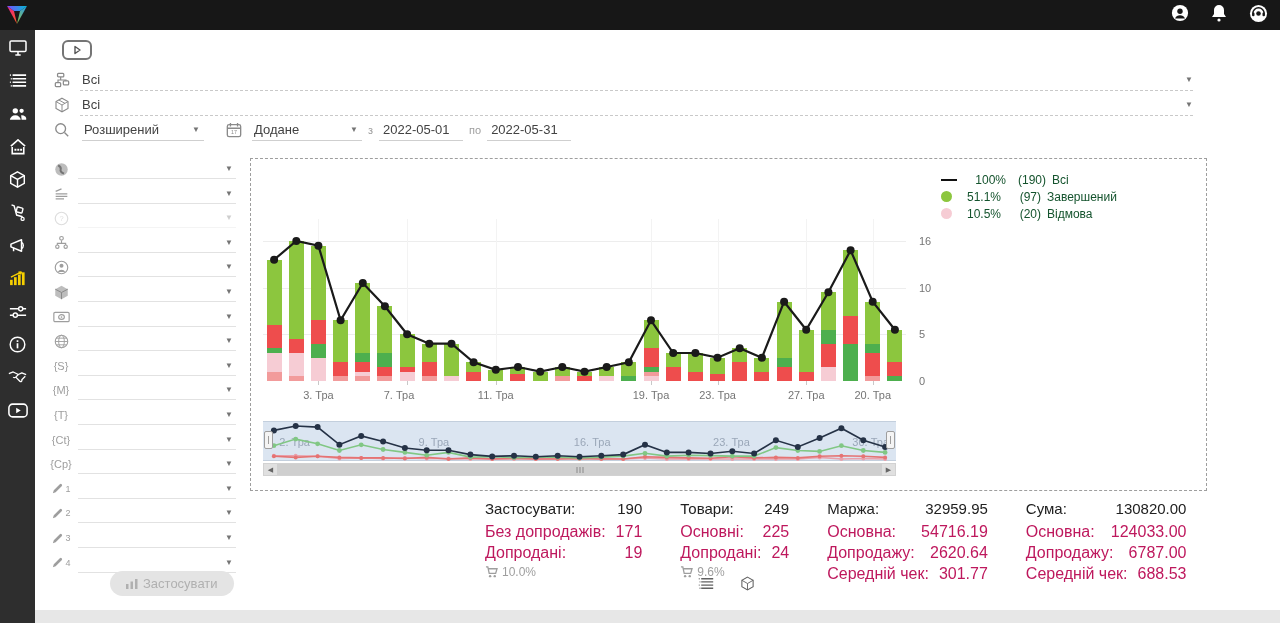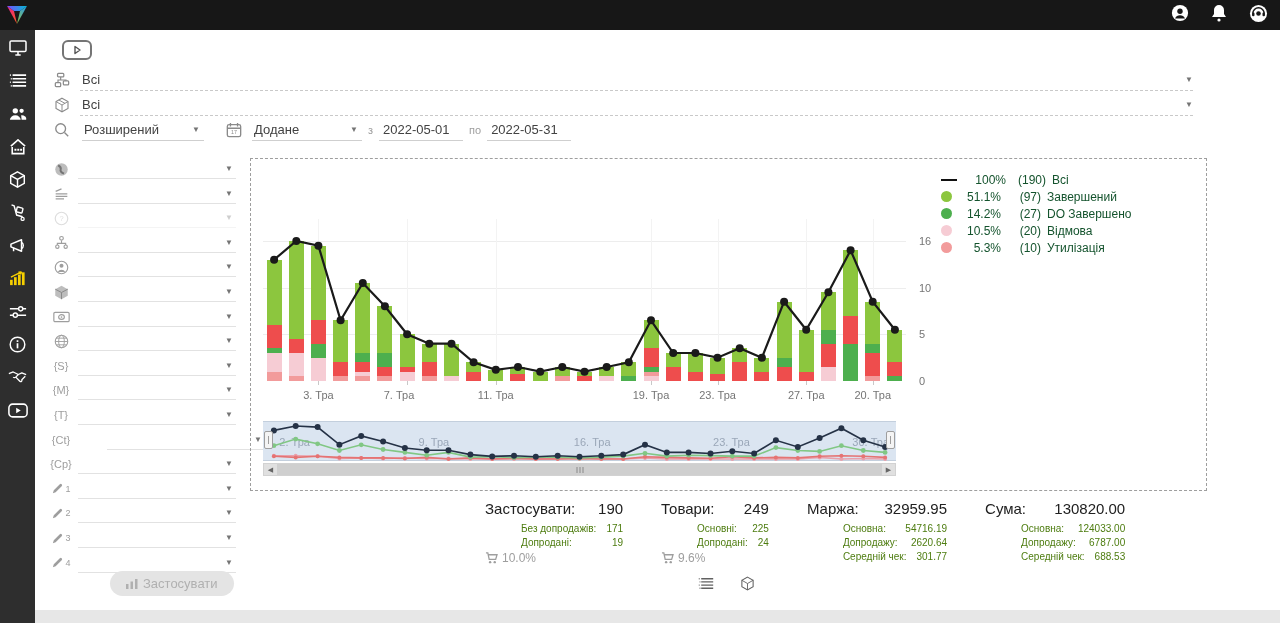--- a/index.html
+++ b/index.html
@@ -72,21 +72,21 @@
     border:1px solid #d2d2d2; display:flex; }
   .sb-arrow { width:13px; height:100%; display:flex; align-items:center; justify-content:center;
     font-size:7px; color:#666; cursor:pointer; background:#e0e0e0; }
   .sb-thumb { flex:1; background:#cfcfcf; position:relative; cursor:grab; }
   .sb-grip { position:absolute; left:50%; top:3px; transform:translateX(-50%); display:flex; gap:2px; }
   .sb-grip span { width:1px; height:6px; background:#8a8a8a; display:block; }
 
   .stats { position:absolute; left:450px; top:470px; display:flex; gap:38px; }
   .stat-col { display:flex; flex-direction:column; gap:3px; }
   .stat-head { display:flex; justify-content:space-between; font-size:15px; color:#212121; gap:14px; margin-bottom:3px; }
-  .stat-row { display:flex; justify-content:space-between; font-size:10px; color:#4d7c0f; gap:10px;margin-left:36px; }
+  .stat-row { display:flex; justify-content:space-between; font-size:16px; color:#be185d; gap:10px; }
   .stat-cart { display:flex; align-items:center; gap:4px; font-size:12px; color:#9e9e9e; }
 
   .toggles { position:absolute; left:663px; top:546px; display:flex; gap:26px; }
   .toggles .tg { cursor:pointer; }
 </style>
 </head>
 <body>
 
 <header class="topbar">
   <div style="position:absolute;left:3px;top:1px;">
@@ -399,21 +399,21 @@
         </div>
       </div>
       <div class="lrow" style="top: 374px;">
         <span class="lic">
           <span class="badge-txt">{T}</span>
         </span>
         <div class="lfield">
           <span class="caret">▼</span>
         </div>
       </div>
-      <div class="lrow" style="top: 398.6px; gap: 29px;">
+      <div class="lrow" style="top: 398.6px;">
         <span class="lic">
           <span class="badge-txt">{Ct}</span>
         </span>
         <div class="lfield">
           <span class="caret">▼</span>
         </div>
       </div>
       <div class="lrow" style="top: 423.2px;">
         <span class="lic">
           <span class="badge-txt">{Cp}</span>
@@ -670,36 +670,24 @@
           <span class="lg-cnt">(190)</span>
           <span>Всі</span>
         </div>
         <div class="lg-item">
           <span class="lg-sw" style="background:#8cc63e;margin-right:5px;"></span>
           <span class="lg-pct">51.1%</span>
           <span class="lg-cnt">(97)</span>
           <span>Завершений</span>
         </div>
         <div class="lg-item">
-          <span class="lg-sw" style="background:#4daf4e;margin-right:5px;"></span>
-          <span class="lg-pct">14.2%</span>
-          <span class="lg-cnt">(27)</span>
-          <span>DO Завершено</span>
-        </div>
-        <div class="lg-item">
           <span class="lg-sw" style="background:#f6ccd4;margin-right:5px;"></span>
           <span class="lg-pct">10.5%</span>
           <span class="lg-cnt">(20)</span>
           <span>Відмова</span>
-        </div>
-        <div class="lg-item">
-          <span class="lg-sw" style="background:#f29b9b;margin-right:5px;"></span>
-          <span class="lg-pct">5.3%</span>
-          <span class="lg-cnt">(10)</span>
-          <span>Утилізація</span>
         </div>
       </div>
 
     <div class="navigator">
       <div id="nav-labels">
           <div class="nav-lbl" style="left: 31.65px;">2. Тра</div>
           <div class="nav-lbl" style="left: 170.91px;">9. Тра</div>
           <div class="nav-lbl" style="left: 329.16px;">16. Тра</div>
           <div class="nav-lbl" style="left: 468.42px;">23. Тра</div>
           <div class="nav-lbl" style="left: 607.68px;">30. Тра</div>

